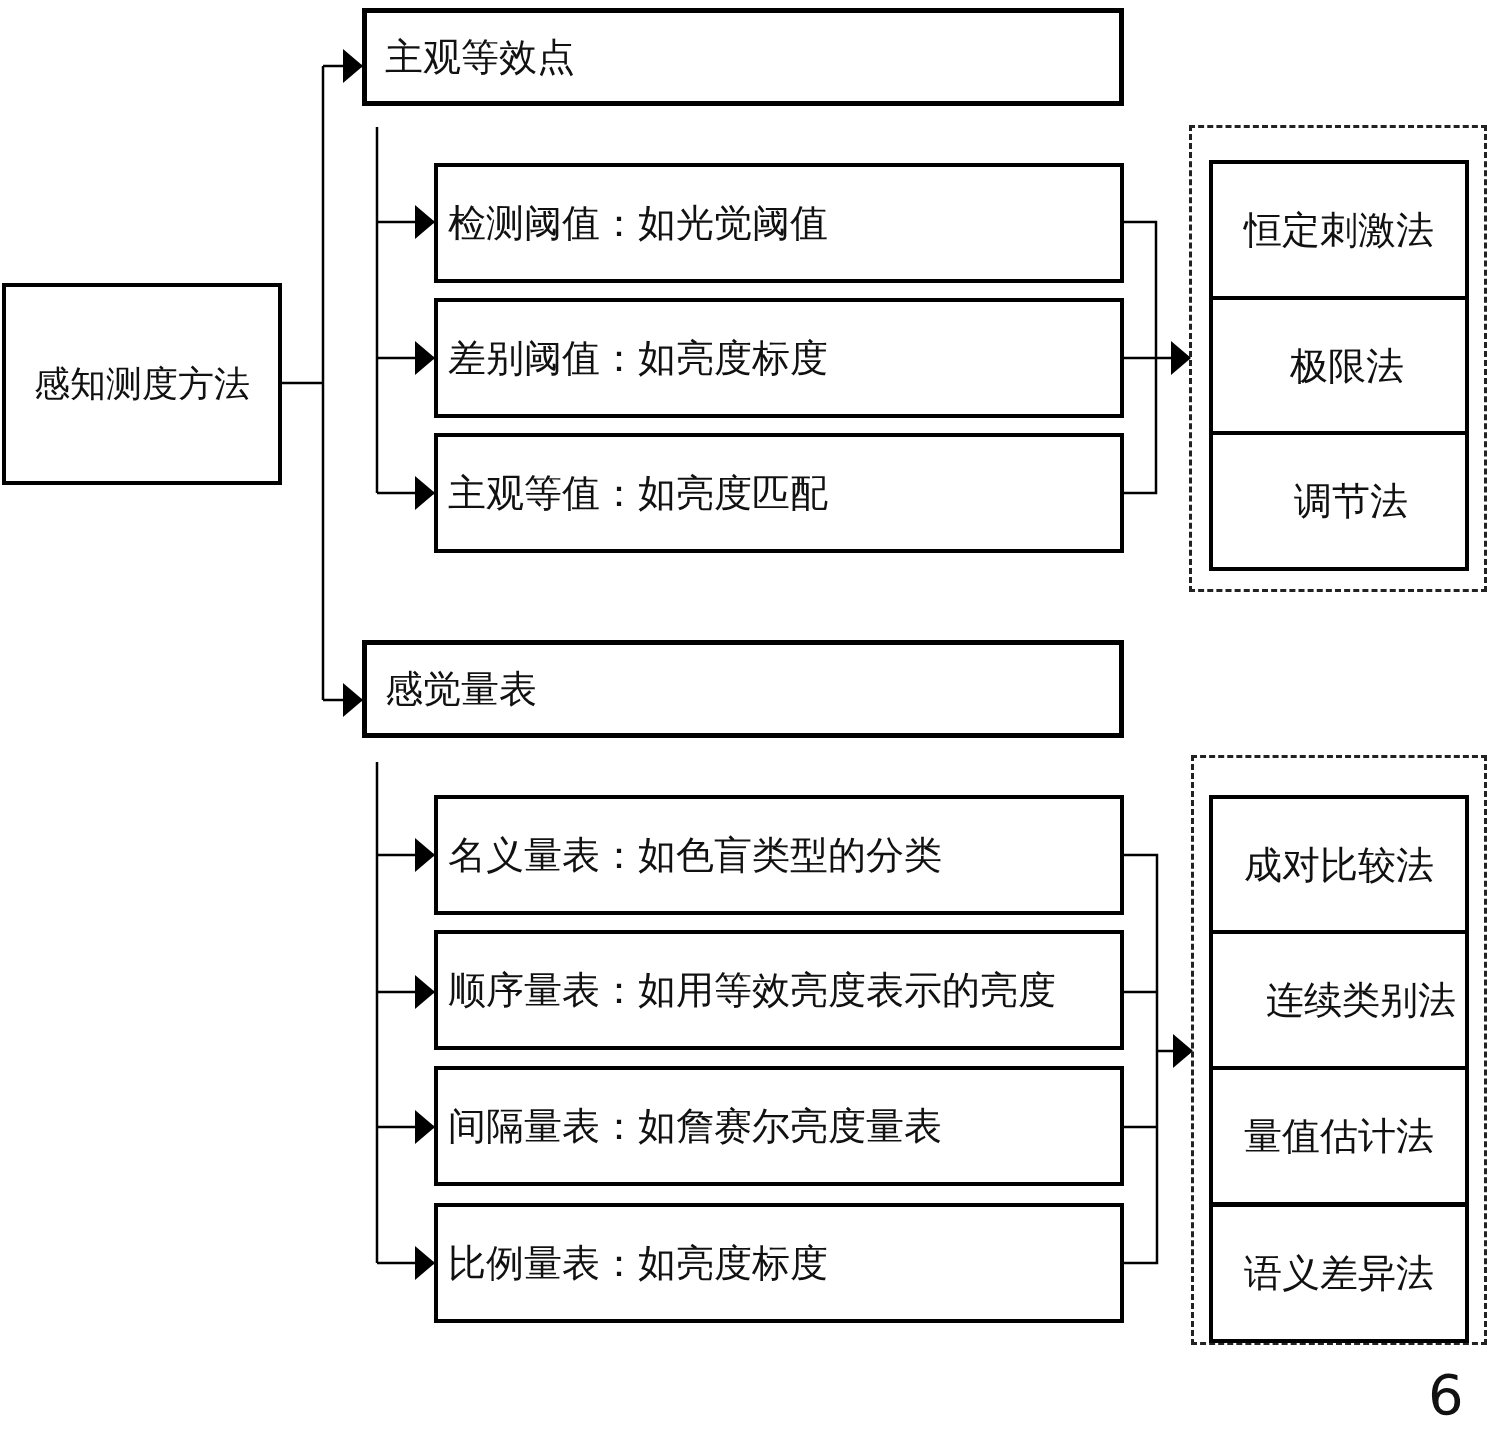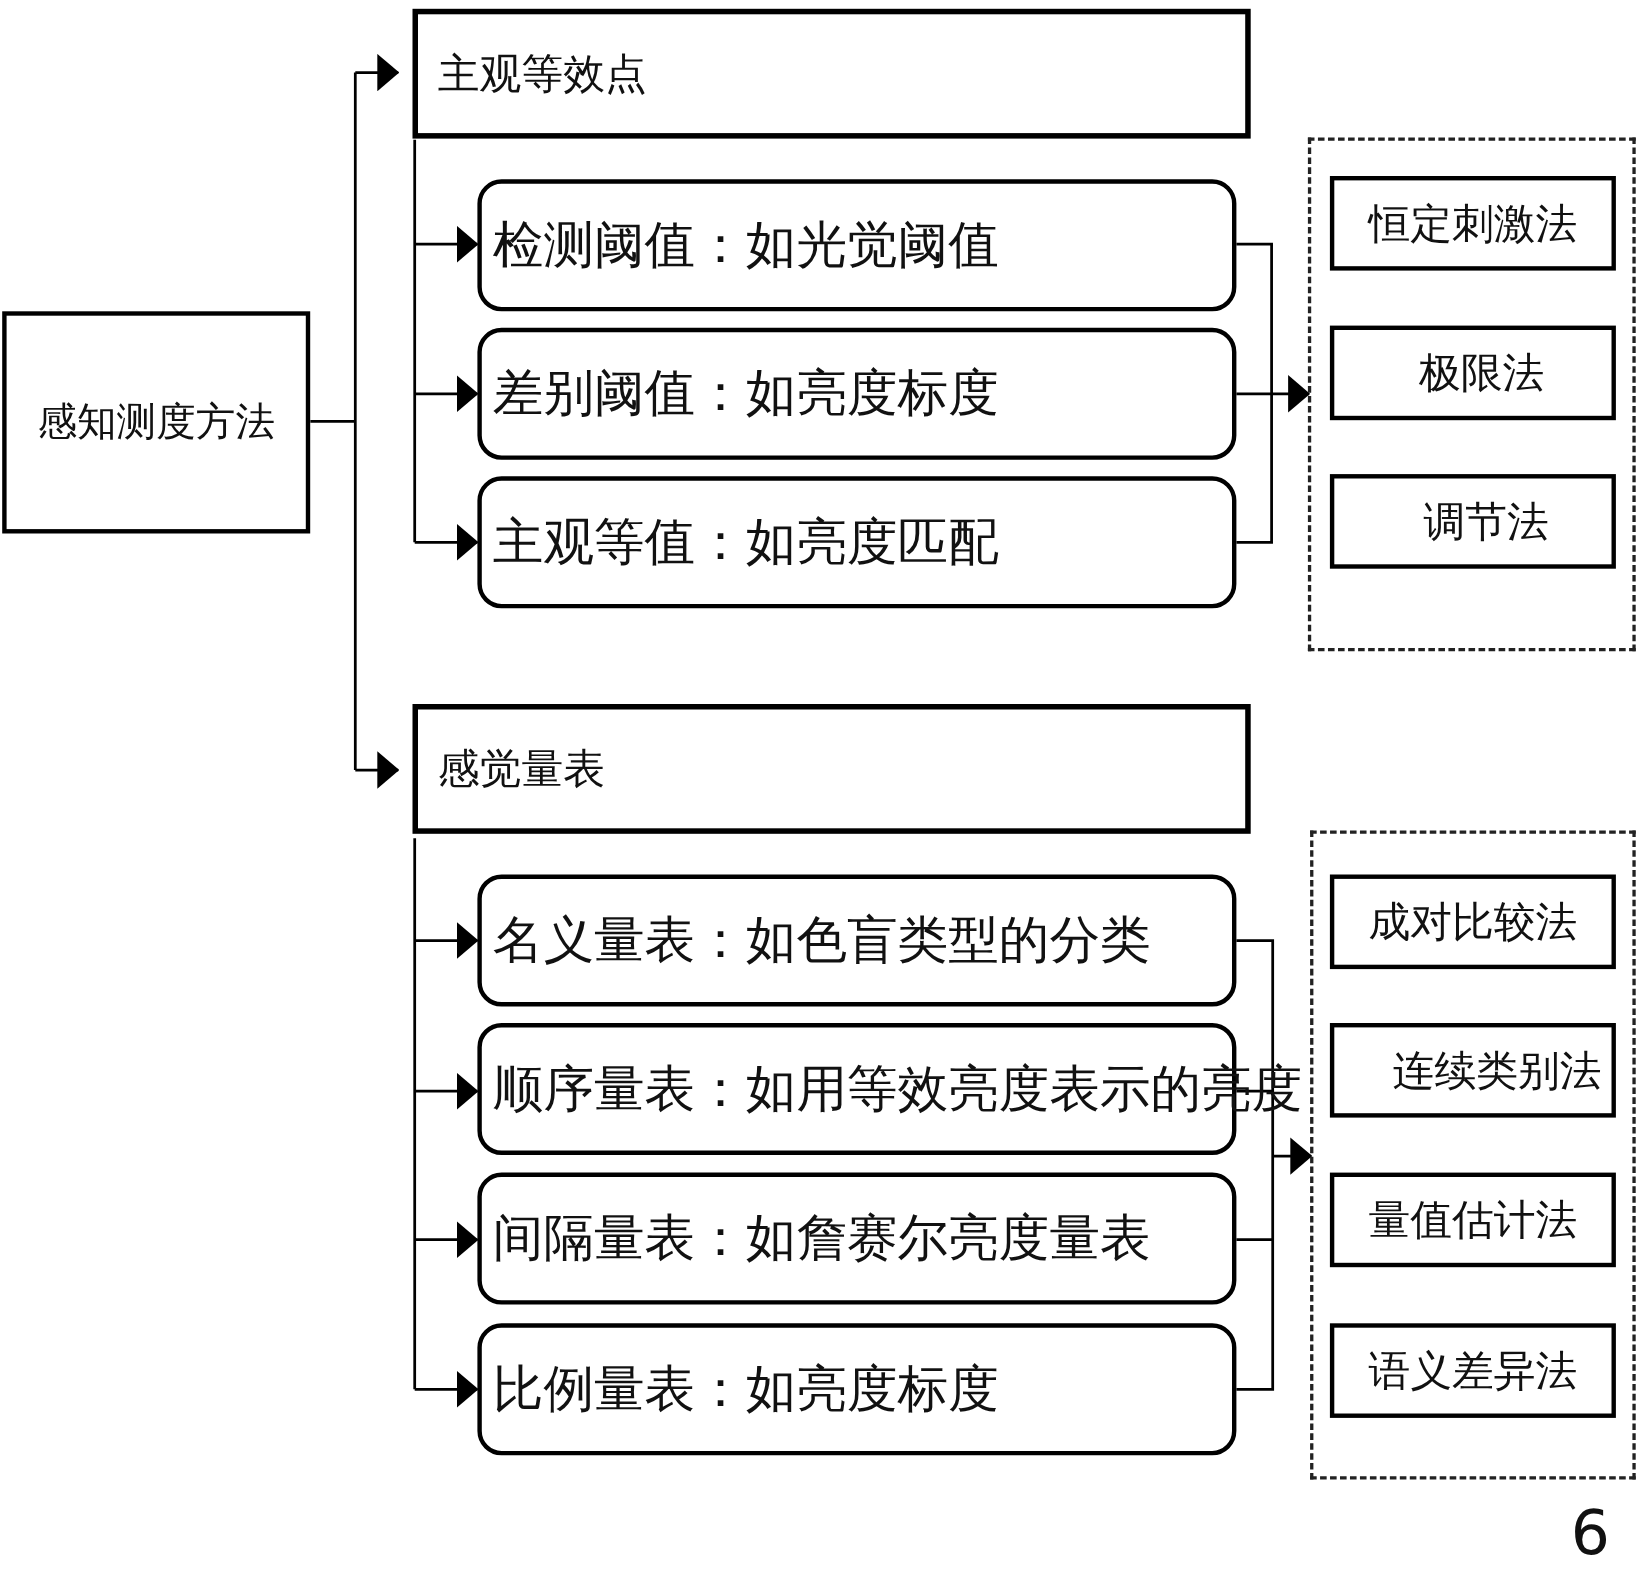--- a/index.html
+++ b/index.html
@@ -2,23 +2,23 @@
 <html><head>
 <meta charset="utf-8">
 <style>
   html, body { margin:0; padding:0; background:#ffffff; }
   body { width:1488px; height:1433px; position:relative; overflow:hidden;
          font-family:"DejaVu Sans", "Liberation Sans", sans-serif; color:#111; }
   .box { position:absolute; box-sizing:border-box; border:4px solid #000; background:#fff;
          display:flex; align-items:center; }
   .root { left:2px; top:283px; width:280px; height:202px; justify-content:center;
           flex-direction:column; font-size:36px; line-height:64px; text-align:center; }
-  .cat { left:375px; width:762px; height:118px; border-width:5px; font-size:38px; padding-left:18px;align-items:center; }
-  .sub { left:434px; width:690px; height:120px; border-width:4px; font-size:46px; padding-left:10px; white-space:nowrap;border-radius:22px; }
-  .meth { left:1209px; width:260px; height:86px; border-width:4px; font-size:38px;
+  .cat { left:362px; width:762px; height:98px; border-width:5px; font-size:38px; padding-left:18px;align-items:center; }
+  .sub { left:434px; width:690px; height:120px; border-width:4px; font-size:38px; padding-left:10px; white-space:nowrap; }
+  .meth { left:1209px; width:260px; height:140px; border-width:4px; font-size:38px;
           justify-content:center; white-space:nowrap; }
   .group { position:absolute; box-sizing:border-box; border:3px dashed #222; background:transparent; }
   svg.lines { position:absolute; left:0; top:0; width:1488px; height:1433px; pointer-events:none; }
   .pagenum { position:absolute; left:1428px; top:1362px; font-size:56px; font-family:"DejaVu Sans", sans-serif; }
 </style>
 </head>
 <body>
 
 <svg class="lines" xmlns="http://www.w3.org/2000/svg">
   <defs>

